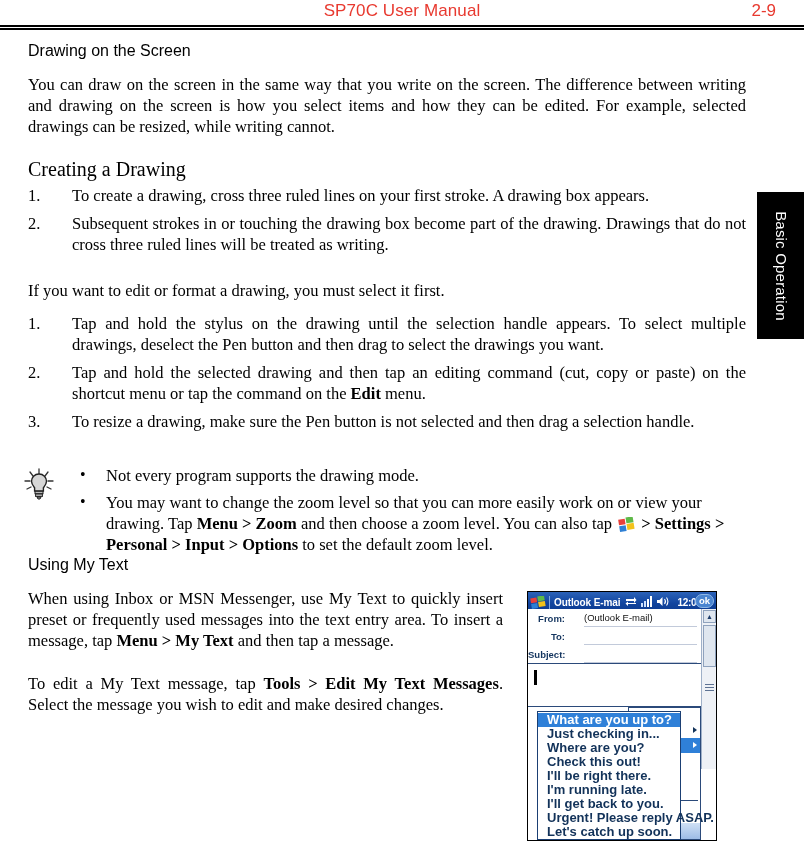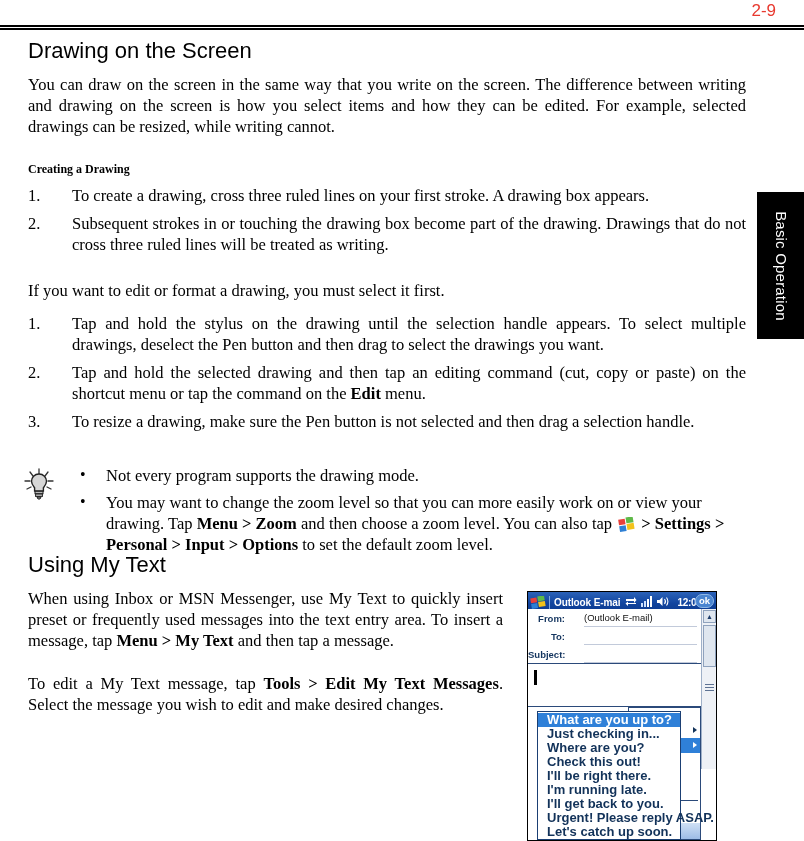--- a/index.html
+++ b/index.html
@@ -78,28 +78,28 @@
   .content {
     position: absolute;
     left: 28px;
     top: 38px;
     width: 718px;
   }
 
   h1.section-title {
     font-family: "Liberation Sans", sans-serif;
     font-weight: normal;
-    font-size: 22px;
+    font-size: 16px;
     margin: 0 0 10px 0;
     line-height: 26px;
   }
   h2.sub-title {
     font-family: "Liberation Serif", serif;
-    font-weight: bold;
-    font-size: 12px;
+    font-weight: normal;
+    font-size: 20px;
     margin: 0 0 6px 0;
     line-height: 20px;
   }
   p.body-text {
     font-size: 16.5px;
     line-height: 21px;
     margin: 0 0 4px 0;
     text-align: justify;
   }
   p.body-text.nojust { text-align: left; }
@@ -451,20 +451,21 @@
   }
   .mt-item.selected {
     background: #2f80d8;
     color: #ffffff;
   }
 </style>
 </head>
 <body>
 
 <div class="page-header">
+  <div class="header-title">SP70C User Manual</div>
   <div class="header-page-number">2-9</div>
   <div class="header-rule"></div>
 </div>
 
 <div class="side-tab">
   <span class="side-tab-label">Basic Operation</span>
 </div>
 
 <div class="content">
 

